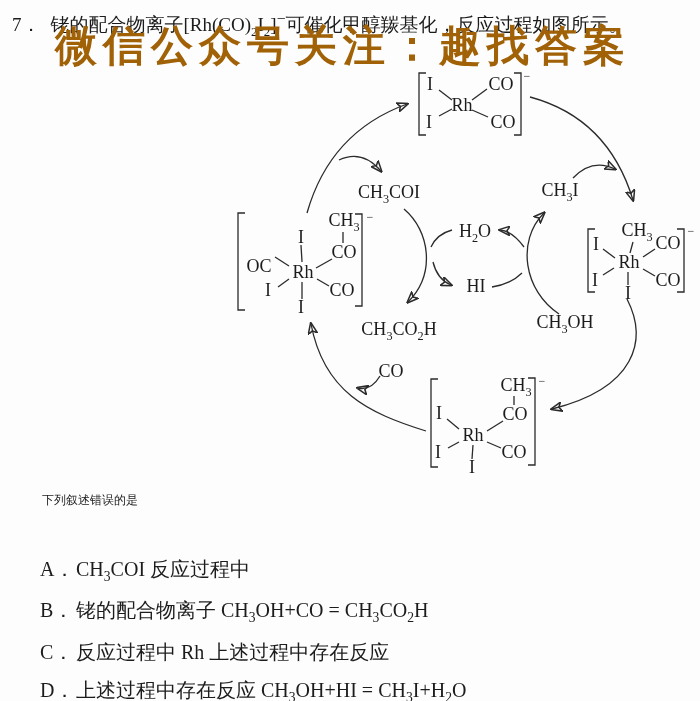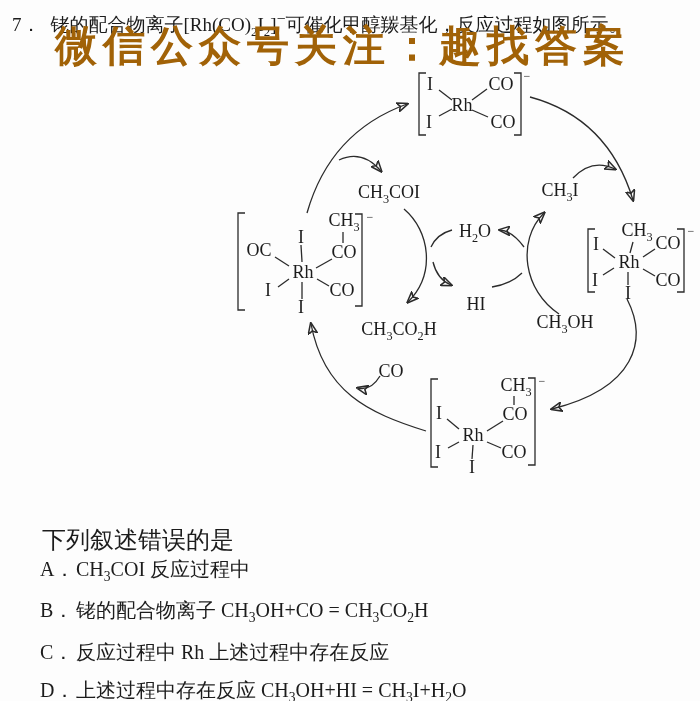--- a/index.html
+++ b/index.html
@@ -18,21 +18,21 @@
     position:absolute;left:55px;top:13px;font-size:42px;line-height:1;
     letter-spacing:6px;font-weight:600;white-space:nowrap;z-index:9;
   }
   #cycle{position:absolute;left:0;top:0;z-index:1;}
   #cycle path,#cycle polyline,#cycle line{stroke:#2b2b2b;fill:none;stroke-width:1.3;}
   .lbl{
     position:absolute;transform:translate(-50%,-50%);font-size:18px;line-height:1;
     white-space:nowrap;z-index:2;background:transparent;
   }
   .chg{font-size:12px;}
-  .stem{position:absolute;left:42px;top:524px;font-size:24px;}
+  .stem{position:absolute;left:42px;top:492px;font-size:12px;}
   .opt{position:absolute;left:40px;font-size:20px;white-space:nowrap;}
   .olabel{display:inline-block;min-width:36px;}
 </style>
 </head>
 <body>
 
 <div class="qline">
   <span class="qnum">7．</span><span>铑的配合物离子</span><span class="f">[Rh(CO)<sub>2</sub>I<sub>2</sub>]</span><sup class="f">−</sup><span>可催化甲醇羰基化，反应过程如图所示。</span>
 </div>
 
@@ -100,21 +100,21 @@
   <path d="M 524,247 Q 512,231 500,230" marker-end="url(#ah)"></path>
 </svg>
 
 <span class="lbl f" style="left:430px;top:84px">I</span>
 <span class="lbl f" style="left:429px;top:122px">I</span>
 <span class="lbl f" style="left:462px;top:105px">Rh</span>
 <span class="lbl f" style="left:501px;top:84px">CO</span>
 <span class="lbl f" style="left:503px;top:122px">CO</span>
 <span class="lbl f chg" style="left:527px;top:76px">−</span>
 
-<span class="lbl f" style="left:259px;top:250px">OC</span>
+<span class="lbl f" style="left:259px;top:266px">OC</span>
 <span class="lbl f" style="left:301px;top:237px">I</span>
 <span class="lbl f" style="left:344px;top:222px">CH<sub>3</sub></span>
 <span class="lbl f" style="left:344px;top:252px">CO</span>
 <span class="lbl f" style="left:303px;top:272px">Rh</span>
 <span class="lbl f" style="left:268px;top:290px">I</span>
 <span class="lbl f" style="left:342px;top:290px">CO</span>
 <span class="lbl f" style="left:301px;top:307px">I</span>
 <span class="lbl f chg" style="left:370px;top:217px">−</span>
 
 <span class="lbl f" style="left:596px;top:244px">I</span>
@@ -131,21 +131,21 @@
 <span class="lbl f" style="left:515px;top:414px">CO</span>
 <span class="lbl f" style="left:473px;top:435px">Rh</span>
 <span class="lbl f" style="left:438px;top:452px">I</span>
 <span class="lbl f" style="left:514px;top:452px">CO</span>
 <span class="lbl f" style="left:472px;top:467px">I</span>
 <span class="lbl f chg" style="left:542px;top:381px">−</span>
 
 <span class="lbl f" style="left:389px;top:194px">CH<sub>3</sub>COI</span>
 <span class="lbl f" style="left:560px;top:192px">CH<sub>3</sub>I</span>
 <span class="lbl f" style="left:475px;top:233px">H<sub>2</sub>O</span>
-<span class="lbl f" style="left:476px;top:304px">HI</span>
+<span class="lbl f" style="left:476px;top:286px">HI</span>
 <span class="lbl f" style="left:565px;top:324px">CH<sub>3</sub>OH</span>
 <span class="lbl f" style="left:399px;top:331px">CH<sub>3</sub>CO<sub>2</sub>H</span>
 <span class="lbl f" style="left:391px;top:371px">CO</span>
 
 <div class="stem">下列叙述错误的是</div>
 
 <div class="opt" style="top:556px">
   <span class="olabel">A．</span><span></span><span class="f">CH<sub>3</sub>COI</span><span> 反应过程中</span>
 </div>
 <div class="opt" style="top:597px">

